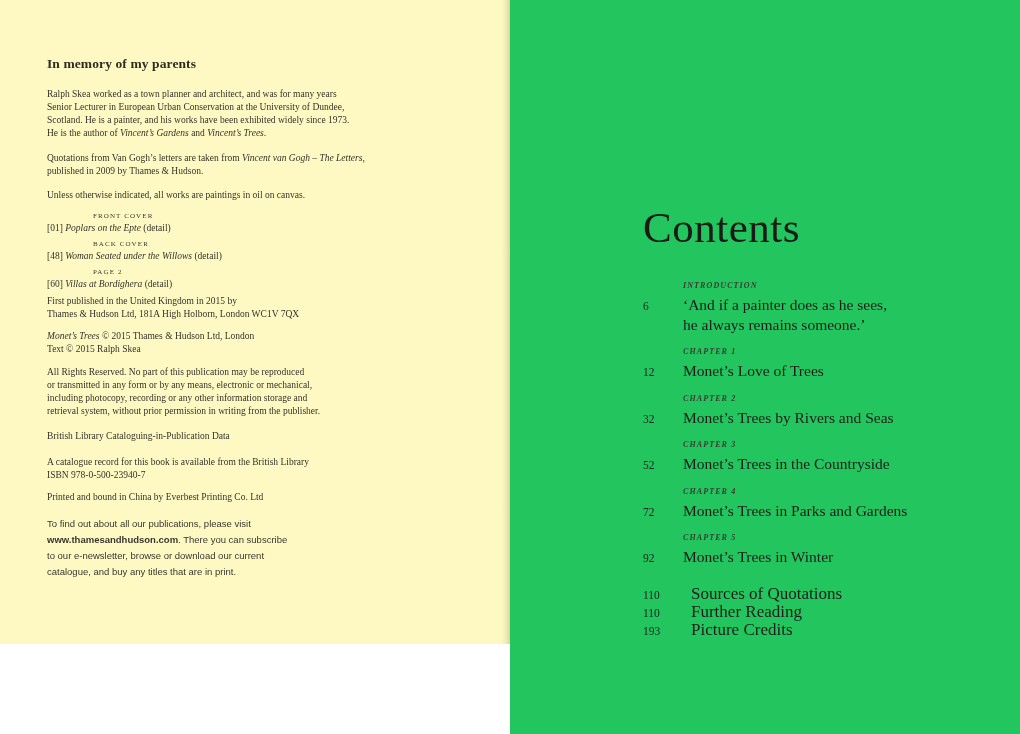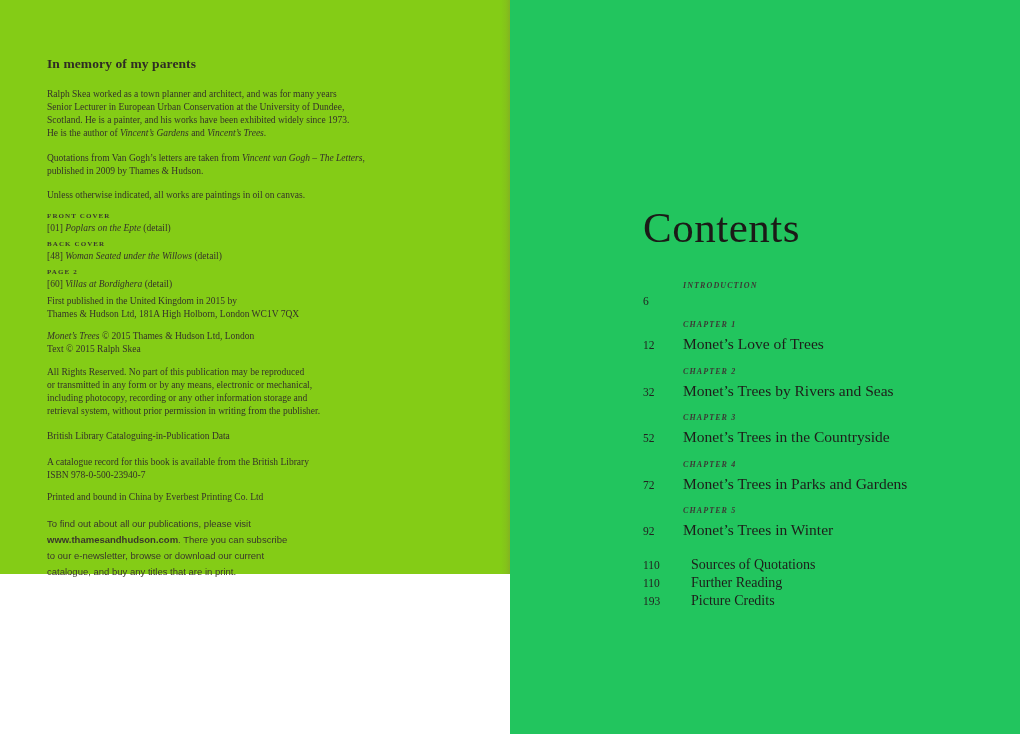--- a/index.html
+++ b/index.html
@@ -4,22 +4,22 @@
 <style>
   * { margin: 0; padding: 0; box-sizing: border-box; }
   html, body { width: 1020px; height: 734px; overflow: hidden; }
   body { font-family: "Liberation Serif", serif; background: #fff; }
 
   .spread { display: flex; width: 1020px; height: 734px; }
 
   
   .page-left {
     position: relative;
-    width: 510px; height: 574px;
-    background: #84cc16;
+    width: 510px; height: 644px;
+    background: #fef9c3;
     flex: 0 0 510px;
   }
   .page-left::after {
     content: "";
     position: absolute; top: 0; right: 0; bottom: 0; width: 9px;
     background: linear-gradient(to right, rgba(130,118,60,0) 0%, rgba(130,118,60,0.10) 55%, rgba(130,118,60,0.28) 100%);
   }
   .colophon {
     padding: 56px 0 0 47px;
     width: 400px;
@@ -31,21 +31,21 @@
   }
   .blk { font-size: 9.5px; line-height: 13px; }
   .blk .ln { white-space: nowrap; }
   .mb-bio { margin-bottom: 12px; }
   .mb-quotes { margin-bottom: 11px; }
   .mb-note { margin-bottom: 9px; }
   .cover-item { margin-bottom: 4px; }
   .cover-item:last-of-type { margin-bottom: 11px; }
   .cover-label {
     font-size: 7px; letter-spacing: 1.1px; line-height: 10px;
-    margin-bottom: 1px; color: #3a372e; font-weight: bold;
+    margin-bottom: 1px; color: #3a372e; font-weight: normal; margin-left: 46px;
   }
   .mb-publisher { margin-bottom: 9px; }
   .mb-copyright { margin-bottom: 10px; }
   .mb-rights { margin-bottom: 12px; }
   .mb-bl { margin-bottom: 13px; }
   .mb-catalogue { margin-bottom: 9px; }
   .mb-printed { margin-bottom: 12px; }
   .promo {
     font-family: "Liberation Sans", sans-serif;
     font-size: 9.5px; line-height: 16px; color: #3a372c;
@@ -69,21 +69,21 @@
   .toc-heading {
     font-size: 8px; letter-spacing: 1.1px; font-weight: bold;
     color: #3c3a35; margin: 0 0 4px 40px; line-height: 10px; font-style: italic;
   }
   .toc-entry { margin-bottom: 13px; }
   .toc-row { display: flex; align-items: baseline; }
   .toc-page { width: 40px; flex: 0 0 40px; font-size: 11.5px; color: #232220; }
   .toc-title { font-size: 15.5px; line-height: 1.26; max-width: 252px; color: #1e1d1a; }
   .back-matter { margin-top: 16px; }
   .back-row { display: flex; align-items: baseline; height: 18px; gap: 8px; }
-  .back-row .toc-title { font-size: 14px; }
+  .back-row .toc-title { font-size: 17px; }
 </style>
 </head>
 <body>
 
 <div class="spread">
 
   <div class="page-left">
     <div class="colophon">
 
       <h2 class="dedication">In memory of my parents</h2>
@@ -162,20 +162,21 @@
   <div class="page-right">
 
     <h1 class="contents-title">Contents</h1>
 
     <div class="toc">
 
       <div class="toc-entry">
         <div class="toc-heading">INTRODUCTION</div>
         <div class="toc-row">
           <span class="toc-page">6</span>
+          <span class="toc-title"><span>‘And if a painter does as he sees,</span><br><span>he always remains someone.’</span></span>
         </div>
       </div>
 
       <div class="toc-entry">
         <div class="toc-heading">CHAPTER 1</div>
         <div class="toc-row">
           <span class="toc-page">12</span>
           <span class="toc-title">Monet’s Love of Trees</span>
         </div>
       </div>

